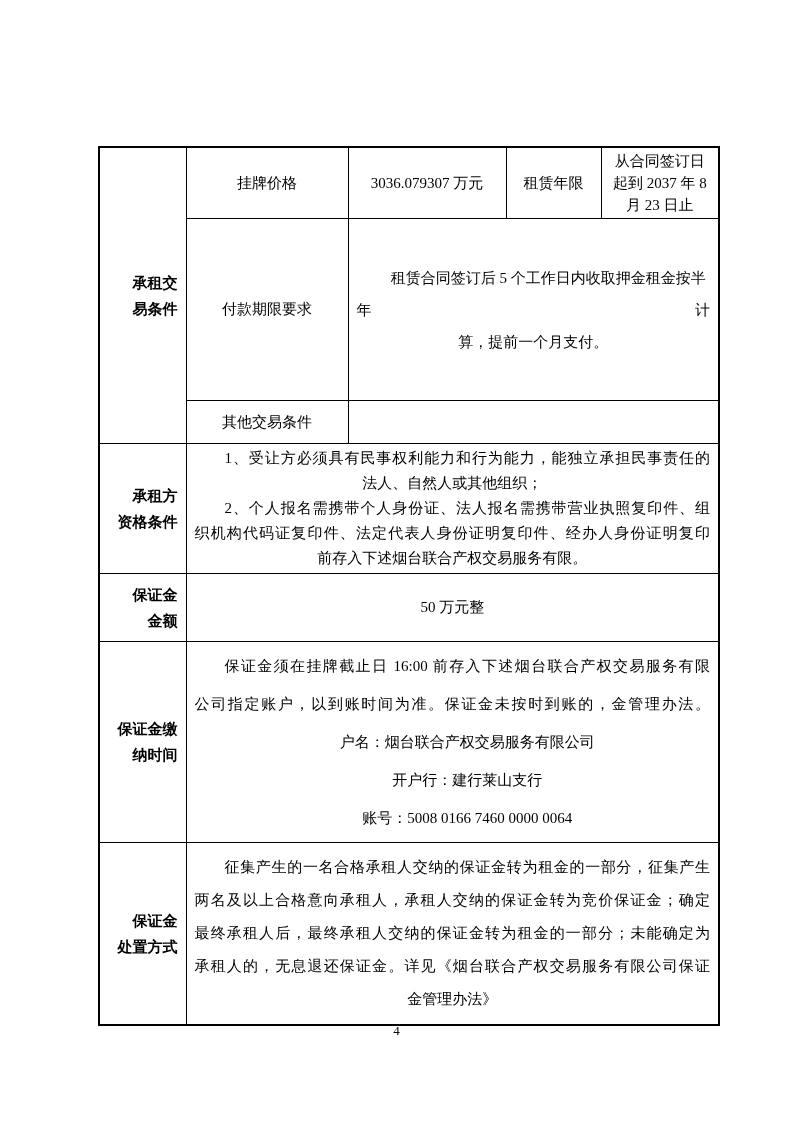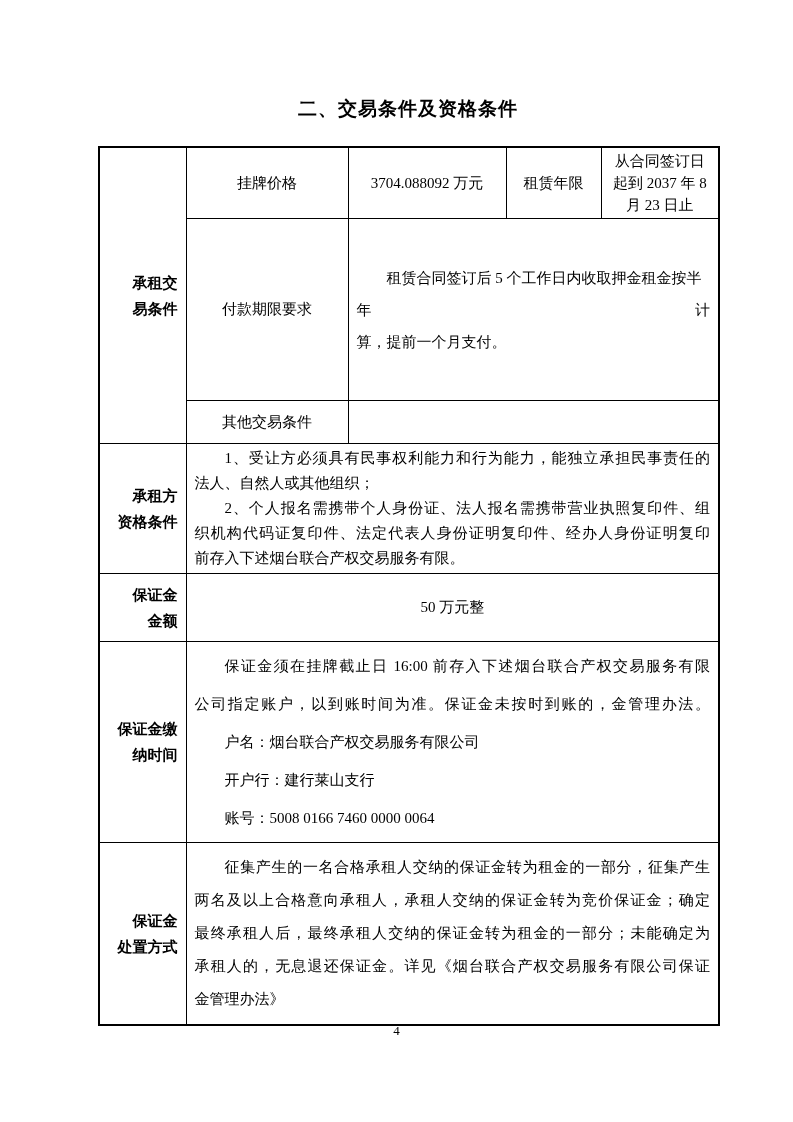--- a/index.html
+++ b/index.html
@@ -31,55 +31,54 @@
   tr.r6 td{height:196px;}
   tr.r7 td{height:177px;}
   
   td.grp{font-weight:bold;text-align:right;padding:0 3px;}
   .glin{display:block;line-height:26px;}
   
   td.ctr{text-align:center;}
   .tline{display:block;line-height:22px;text-align:center;}
   
   td.para{text-align:left;}
-  .tl{display:block;text-align:left;}
+  .tl{display:block;text-align:center;}
   .ind{text-indent:2em;}
   .j{text-align-last:justify;}
   .lh32{line-height:32px;}
   .lh25{line-height:25px;}
   .lh38{line-height:38px;}
   .lh33{line-height:33px;}
   .pageno{
     position:absolute;top:1023px;left:0;width:793px;
     text-align:center;font-size:13px;
   }
 </style>
 </head>
 <body>
 
 <div class="page">
 
-  <h1 class="doc-title">二、交易条件及资格条件</h1>
 
   <table class="cond">
     <colgroup>
       <col style="width:87px">
       <col style="width:162px">
       <col style="width:158px">
       <col style="width:95px">
       <col style="width:118px">
     </colgroup>
     <tbody>
       <tr class="r1">
         <td class="grp" rowspan="3">
           <span class="glin">承租交</span>
           <span class="glin">易条件</span>
         </td>
         <td class="ctr">挂牌价格</td>
-        <td class="ctr">3704.088092 万元</td>
+        <td class="ctr">3036.079307 万元</td>
         <td class="ctr">租赁年限</td>
         <td class="ctr">
           <span class="tline">从合同签订日</span>
           <span class="tline">起到 2037 年 8</span>
           <span class="tline">月 23 日止</span>
         </td>
       </tr>
 
       <tr class="r2">
         <td class="ctr">付款期限要求</td>

